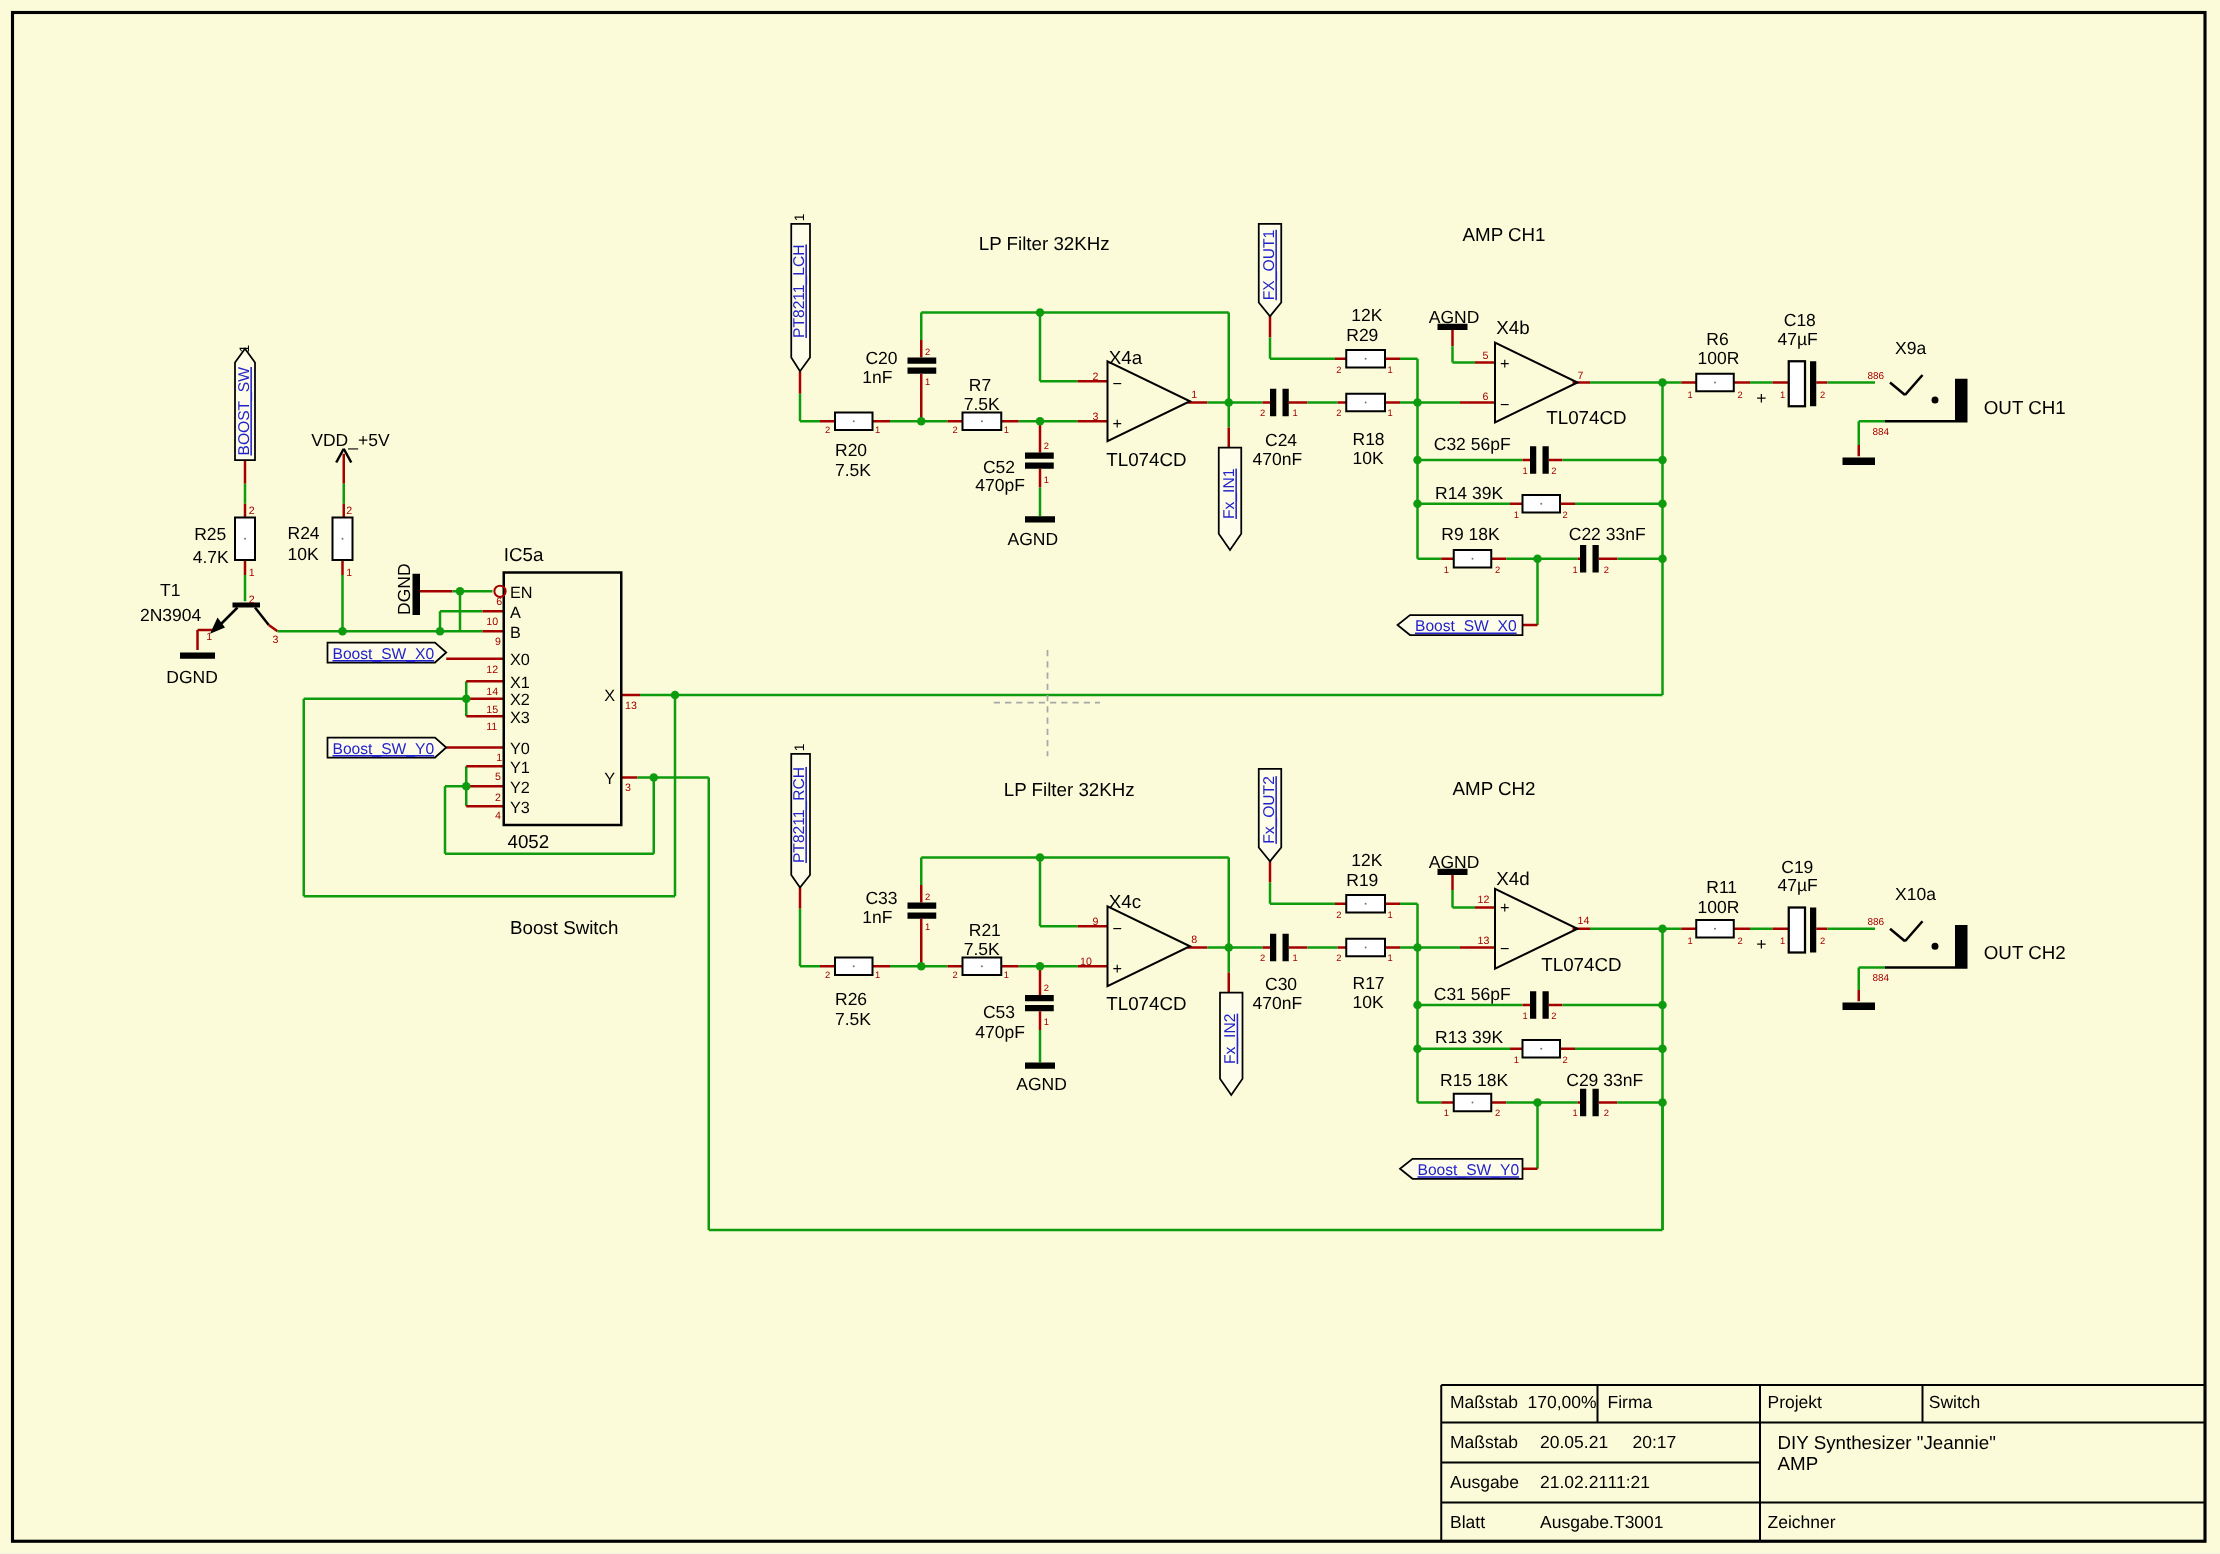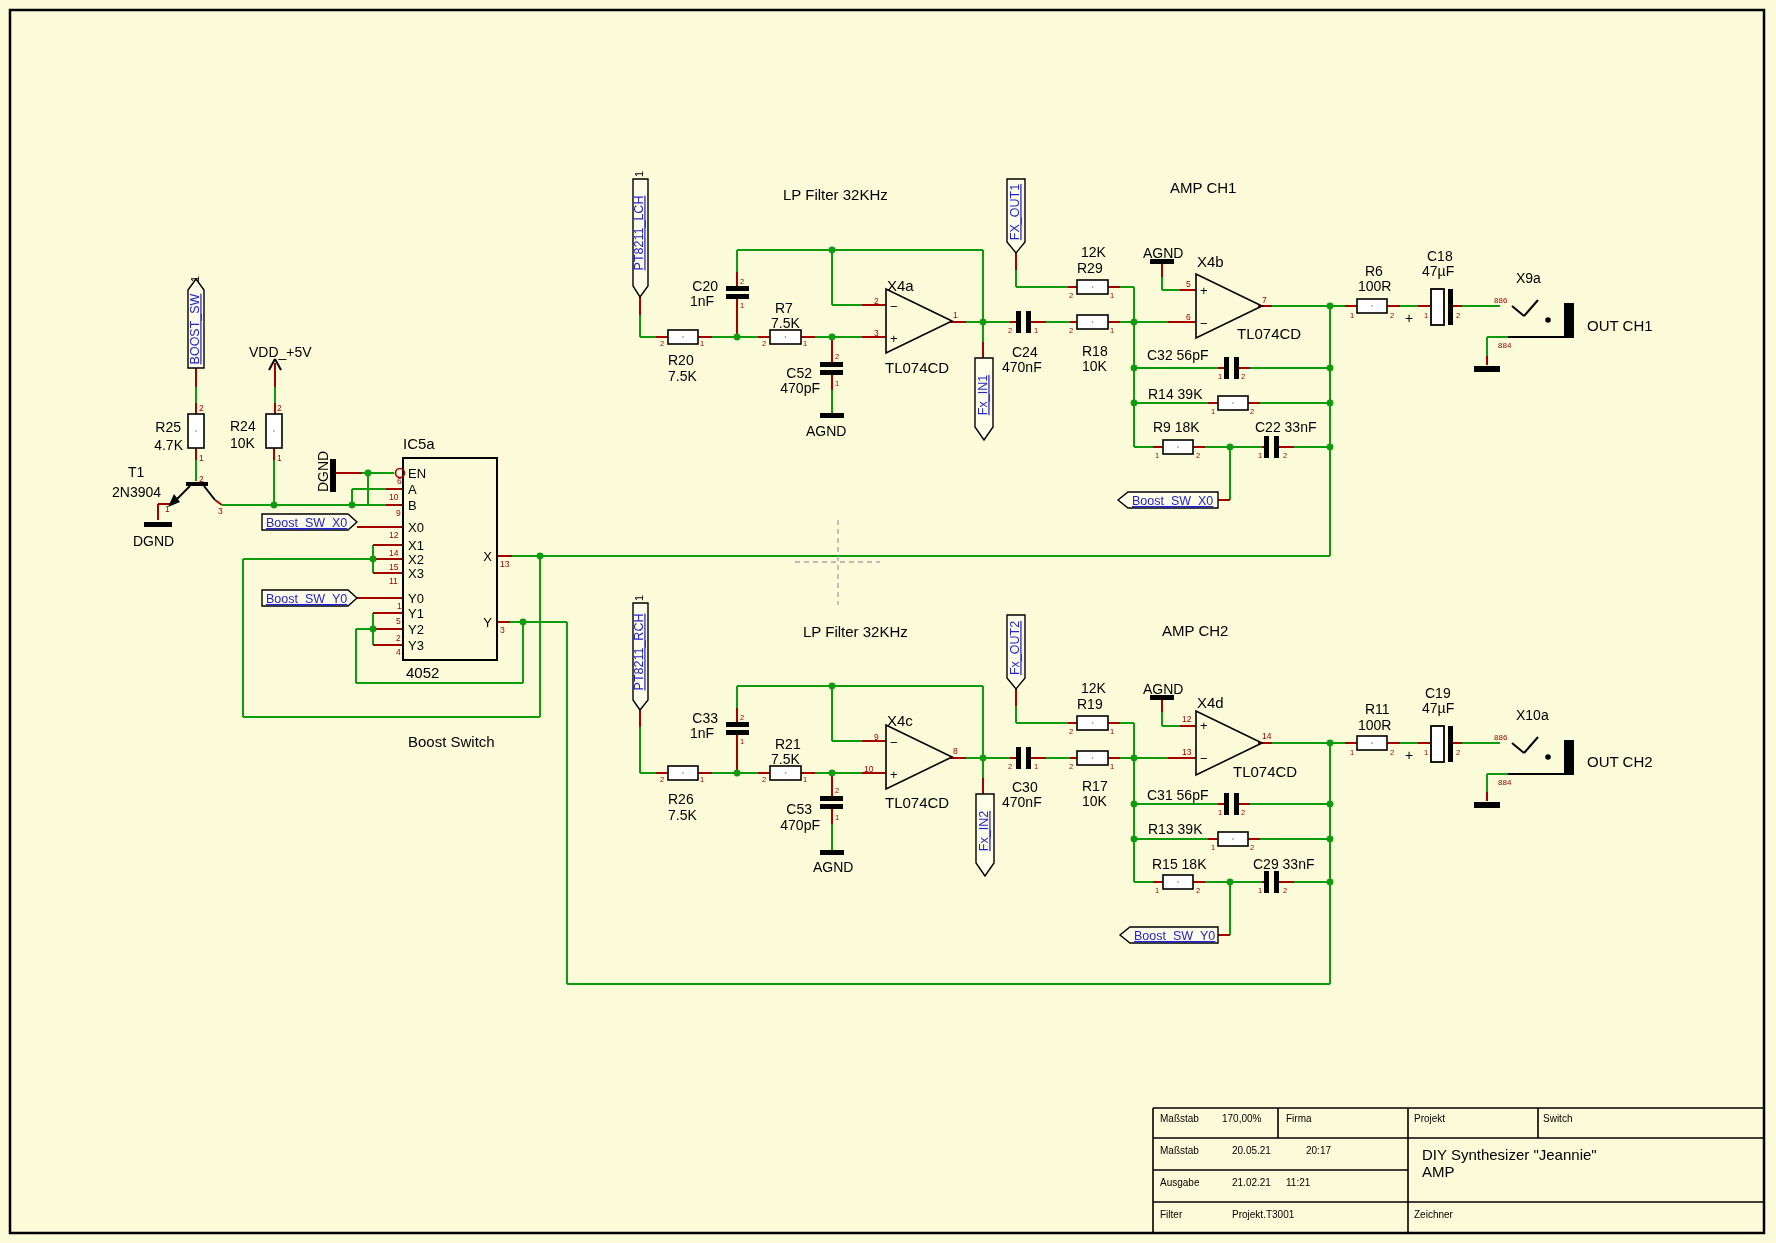--- a/index.html
+++ b/index.html
@@ -1,19 +1,19 @@
 <!DOCTYPE html>
 <html><head>
 <meta charset="utf-8">
 <style>
   html,body{margin:0;padding:0;background:#e8e8e8;}
   #sheet{position:relative;width:1776px;height:1243px;background:#FBFBD9;overflow:hidden;
          font-family:"Liberation Sans", sans-serif;}
   #svgroot{position:absolute;left:0;top:0;}
-  .tb-cell{position:absolute;color:#000;font-size:10px;white-space:nowrap;}
+  .tb-cell{position:absolute;color:#000;font-size:14px;white-space:nowrap;}
   .tb-big{font-size:15px;}
 </style>
 </head>
 <body>
 
 <div id="sheet">
   <svg id="svgroot" width="1776" height="1243">
       <line x1="196" y1="368" x2="196" y2="387" stroke="#A40000" stroke-width="2"></line>
       <line x1="196" y1="387" x2="196" y2="403" stroke="#0E9B0E" stroke-width="2"></line>
       <line x1="196" y1="403" x2="196" y2="415" stroke="#A40000" stroke-width="2"></line>
@@ -552,19 +552,19 @@
     <div class="tb-cell" style="left:1222px;top:1113px">170,00%</div>
     <div class="tb-cell" style="left:1286px;top:1113px">Firma</div>
     <div class="tb-cell" style="left:1414px;top:1113px">Projekt</div>
     <div class="tb-cell" style="left:1543px;top:1113px">Switch</div>
     <div class="tb-cell" style="left:1160px;top:1145px">Maßstab</div>
     <div class="tb-cell" style="left:1232px;top:1145px">20.05.21</div>
     <div class="tb-cell" style="left:1306px;top:1145px">20:17</div>
     <div class="tb-cell" style="left:1160px;top:1177px">Ausgabe</div>
     <div class="tb-cell" style="left:1232px;top:1177px">21.02.21</div>
     <div class="tb-cell" style="left:1286px;top:1177px">11:21</div>
-    <div class="tb-cell" style="left:1160px;top:1209px">Filter</div>
-    <div class="tb-cell" style="left:1232px;top:1209px">Projekt.T3001</div>
+    <div class="tb-cell" style="left:1160px;top:1209px">Blatt</div>
+    <div class="tb-cell" style="left:1232px;top:1209px">Ausgabe.T3001</div>
     <div class="tb-cell tb-big" style="left:1422px;top:1146px">DIY Synthesizer "Jeannie"</div>
     <div class="tb-cell tb-big" style="left:1422px;top:1163px">AMP</div>
     <div class="tb-cell" style="left:1414px;top:1209px">Zeichner</div>
   </div>
 </div>
 
 </body></html>

